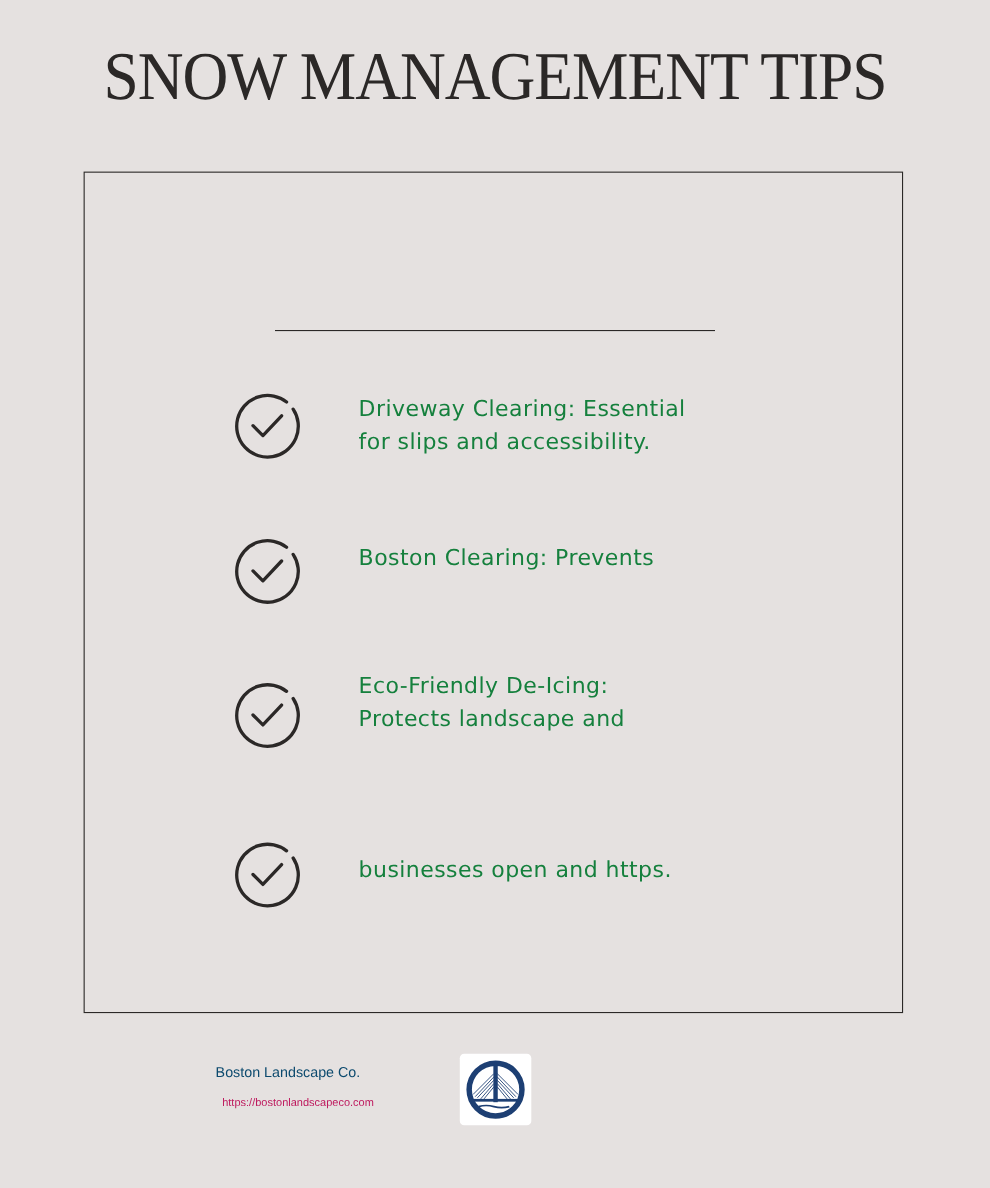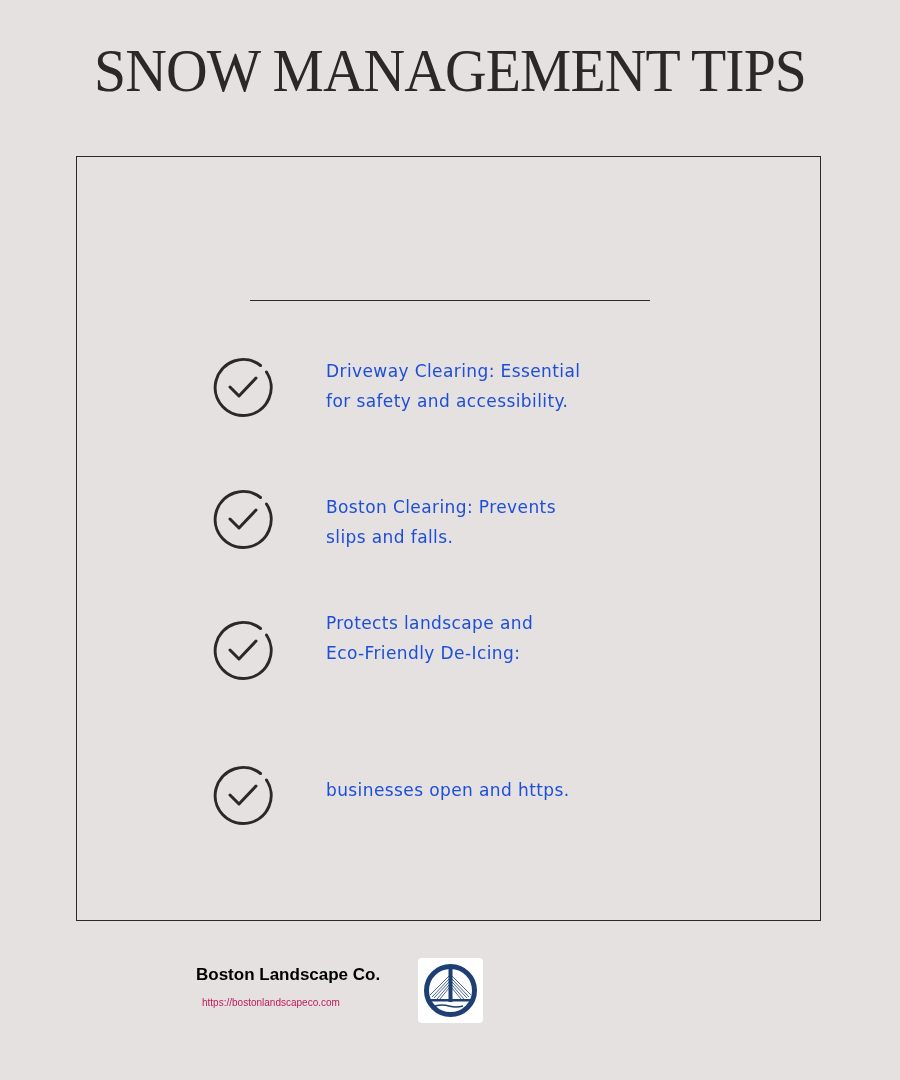--- a/index.html
+++ b/index.html
@@ -60,35 +60,35 @@
       width: 62px;
       height: 62px;
       display: block;
     }
     .tip .text {
       position: absolute;
       left: 114px;
       top: 0;
       width: 400px;
       font-family: "DejaVu Sans", "Liberation Sans", sans-serif;
-      font-size: 17px;
+      font-size: 20px;
       line-height: 30px;
       letter-spacing: 0.4px;
-      color: #1d4ed8;
+      color: #15803d;
     }
     .footer-name {
       position: absolute;
       left: 196px;
       top: 964px;
       width: 210px;
       font-family: "Liberation Sans", "DejaVu Sans", sans-serif;
-      font-weight: bold;
-      font-size: 17px;
+      font-weight: normal;
+      font-size: 13px;
       line-height: 22px;
-      color: #000000;
+      color: #0c4a6e;
     }
     .footer-url {
       position: absolute;
       left: 202px;
       top: 995px;
       width: 210px;
       font-family: "Liberation Sans", "DejaVu Sans", sans-serif;
       font-size: 10px;
       line-height: 16px;
       color: #be185d;
@@ -119,47 +119,46 @@
 
 <div class="tip" style="top:356px;">
   <div class="icon" style="top:0;">
     <svg viewBox="0 0 62 62">
       <path d="M48.5 9.5 A28 28 0 1 0 54.5 16" fill="none" stroke="#2b2827" stroke-width="3" stroke-linecap="round"></path>
       <polyline points="18,31 27,40 44,22" fill="none" stroke="#2b2827" stroke-width="3" stroke-linecap="round" stroke-linejoin="round"></polyline>
     </svg>
   </div>
   <div class="text">
     <div>Driveway Clearing: Essential</div>
-    <div>for safety and accessibility.</div>
+    <div>for slips and accessibility.</div>
   </div>
 </div>
 
 <div class="tip" style="top:492px;">
   <div class="icon" style="top:-4px;">
     <svg viewBox="0 0 62 62">
       <path d="M48.5 9.5 A28 28 0 1 0 54.5 16" fill="none" stroke="#2b2827" stroke-width="3" stroke-linecap="round"></path>
       <polyline points="18,31 27,40 44,22" fill="none" stroke="#2b2827" stroke-width="3" stroke-linecap="round" stroke-linejoin="round"></polyline>
     </svg>
   </div>
   <div class="text">
     <div>Boston Clearing: Prevents</div>
-    <div>slips and falls.</div>
   </div>
 </div>
 
 <div class="tip" style="top:608px;">
   <div class="icon" style="top:11px;">
     <svg viewBox="0 0 62 62">
       <path d="M48.5 9.5 A28 28 0 1 0 54.5 16" fill="none" stroke="#2b2827" stroke-width="3" stroke-linecap="round"></path>
       <polyline points="18,31 27,40 44,22" fill="none" stroke="#2b2827" stroke-width="3" stroke-linecap="round" stroke-linejoin="round"></polyline>
     </svg>
   </div>
   <div class="text">
+    <div>Eco-Friendly De-Icing:</div>
     <div>Protects landscape and</div>
-    <div>Eco-Friendly De-Icing:</div>
   </div>
 </div>
 
 <div class="tip" style="top:775px;">
   <div class="icon" style="top:-11px;">
     <svg viewBox="0 0 62 62">
       <path d="M48.5 9.5 A28 28 0 1 0 54.5 16" fill="none" stroke="#2b2827" stroke-width="3" stroke-linecap="round"></path>
       <polyline points="18,31 27,40 44,22" fill="none" stroke="#2b2827" stroke-width="3" stroke-linecap="round" stroke-linejoin="round"></polyline>
     </svg>
   </div>

